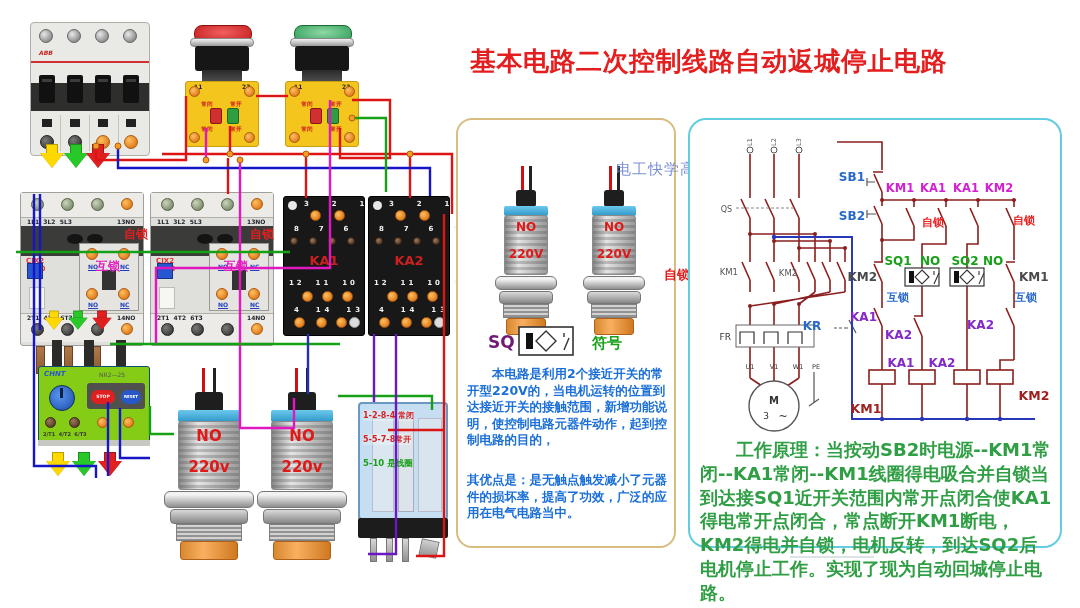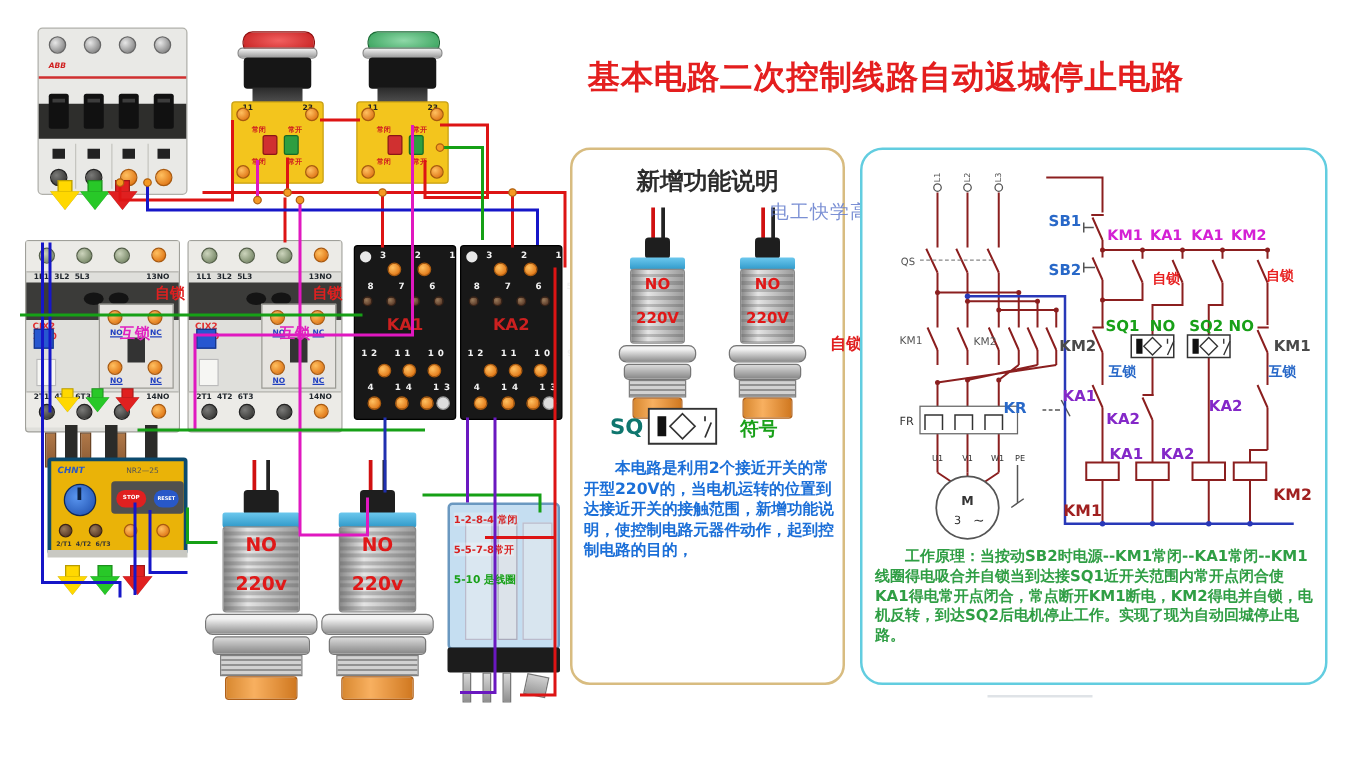--- a/index.html
+++ b/index.html
@@ -64,22 +64,22 @@
   
   .kr{width:80px;height:138px;background:#181818;border:1px solid #000;border-radius:3px;}
   .kr .num{position:absolute;color:#f2f2f2;font-size:7px;font-weight:bold;}
   .kr .name{position:absolute;left:0;top:56px;width:100%;text-align:center;color:#cc2020;font-size:13px;font-weight:bold;}
   .kr .wdot{position:absolute;left:4px;top:4px;width:9px;height:9px;border-radius:50%;background:#e8e8e8;}
   .kr .wcir{position:absolute;left:65px;top:120px;width:11px;height:11px;border-radius:50%;background:#ddd;border:1px solid #999;box-sizing:border-box;}
 
   
   .th{width:112px;height:140px;}
   .th .pin{position:absolute;top:0;width:10px;height:28px;background:#2b2b29;}
-  .th .body{position:absolute;left:0;top:26px;width:112px;height:78px;background:#eab308;
-            border:3px solid #0c4a6e;border-radius:3px;box-sizing:border-box;}
+  .th .body{position:absolute;left:0;top:26px;width:112px;height:78px;background:#84cc16;
+            border:1px solid #0c4a6e;border-radius:3px;box-sizing:border-box;}
   .th .brand{position:absolute;left:5px;top:3px;font-size:7px;font-weight:bold;font-style:italic;color:#2858c8;}
   .th .model{position:absolute;left:60px;top:4px;font-size:6px;color:#555;}
   .th .dial{position:absolute;left:10px;top:18px;width:24px;height:24px;border-radius:50%;
             background:radial-gradient(circle at 40% 40%,#5a96f0,#1a4aa8);border:1px solid #102a5a;}
   .th .dial::after{content:"";position:absolute;left:10px;top:2px;width:3px;height:10px;background:#0c2040;}
   .th .panel{position:absolute;left:48px;top:16px;width:58px;height:26px;background:#50504e;border-radius:3px;}
   .th .stop{position:absolute;left:4px;top:7px;width:24px;height:14px;background:#e02020;border-radius:7px;
             color:#fff;font-size:4.5px;text-align:center;line-height:14px;font-weight:bold;}
   .th .reset{position:absolute;left:34px;top:7px;width:20px;height:14px;background:#2858c8;border-radius:7px;
              color:#fff;font-size:4px;text-align:center;line-height:14px;font-weight:bold;}
@@ -128,26 +128,26 @@
   .cr .pin{position:absolute;top:136px;width:5px;height:22px;background:linear-gradient(#d8d8d8,#909090);border:1px solid #777;}
   .cr .flatpin{position:absolute;left:62px;top:138px;width:16px;height:15px;background:linear-gradient(#d0d0d0,#989898);
                border:1px solid #777;transform:rotate(12deg);}
 
   
   .title{left:470px;top:44px;width:520px;font-size:26px;font-weight:bold;color:#e41e1e;letter-spacing:0.5px;}
   .panel-tan{left:456px;top:118px;width:220px;height:430px;border:2px solid #d8bc80;border-radius:16px;background:#fff;box-sizing:border-box;}
   .panel-cyan{left:688px;top:118px;width:374px;height:430px;border:2px solid #62cde0;border-radius:18px;background:#fff;box-sizing:border-box;}
   .tan-header{position:absolute;left:0;top:12px;width:100%;text-align:center;font-size:19px;font-weight:bold;color:#2c2c2c;}
   .tan-para{position:absolute;left:9px;right:7px;font-size:12.5px;line-height:1.32;color:#1b6fd8;font-weight:600;}
-  .sq-label{position:absolute;left:30px;top:212px;font-size:17px;font-weight:bold;color:#0f766e;}
+  .sq-label{position:absolute;left:30px;top:212px;font-size:17px;font-weight:bold;color:#701a75;}
   .sym-label{position:absolute;left:134px;top:214px;font-size:15px;font-weight:bold;color:#18a018;}
   .sym-box{position:absolute;left:60px;top:206px;}
   .maker-mark{left:616px;top:160px;font-size:15px;color:rgba(100,125,205,.85);letter-spacing:1px;}
   .free-selflock{left:664px;top:266px;font-size:13px;font-weight:bold;color:#e02020;}
-  .principle{position:absolute;left:10px;right:8px;top:318px;font-size:12px;line-height:1.32;color:#2f9e44;font-weight:600;text-indent:2em;}
+  .principle{position:absolute;left:10px;right:8px;top:318px;font-size:18px;line-height:1.32;color:#2f9e44;font-weight:600;text-indent:2em;}
   .note{position:absolute;font-size:12px;font-weight:bold;z-index:7;}
   .site-mark{left:878px;top:538px;height:36px;display:flex;align-items:center;gap:6px;}
   .site-text{font-size:23px;font-weight:bold;color:#f0f3f5;letter-spacing:2px;
      text-shadow:1px 1px 0 #b9c2c9,-1px -1px 0 #cfd6db,1px -1px 0 #c4ccd2,-1px 1px 0 #c4ccd2;}
   .wc-logo{position:relative;width:34px;height:30px;}
   .wc-logo .b1{position:absolute;left:0;top:2px;width:17px;height:14px;border:2px solid #c5ccd2;border-radius:50% 50% 45% 50%;background:#fff;}
   .wc-logo .b2{position:absolute;left:9px;top:8px;width:21px;height:17px;border:2px solid #c5ccd2;border-radius:50% 50% 50% 42%;background:#fff;}
   .wc-logo .e1,.wc-logo .e2{position:absolute;width:2.5px;height:2.5px;border-radius:50%;background:#c5ccd2;}
   .faint-line{left:790px;top:556px;width:84px;height:2px;background:#dfe3e7;}
 
@@ -500,21 +500,20 @@
   </svg>
 
   <div class="note" style="left:124px;top:226px;color:#e02020;">自锁</div>
   <div class="note" style="left:250px;top:226px;color:#e02020;">自锁</div>
   <div class="note" style="left:96px;top:258px;color:#e020c0;">互锁</div>
   <div class="note" style="left:224px;top:258px;color:#e020c0;">互锁</div>
 
   <div class="abs title">基本电路二次控制线路自动返城停止电路</div>
 
   <div class="abs panel-tan">
-    <div class="tan-header">新增功能说明</div>
 
     <div class="prox sm" style="left:36px;top:70px;">
       <div class="wr"></div>
         <div class="wb"></div>
       <div class="cap"></div>
         <div class="band"></div>
         <div class="barrel"></div>
       <div class="no">NO</div>
       <div class="vv">220V</div>
       <div class="flange"></div>
@@ -539,20 +538,21 @@
     <span class="sq-label">SQ</span>
     <svg class="sym-box" width="56" height="30" viewBox="0 0 56 30">
       <rect x="1" y="1" width="54" height="28" fill="#fff" stroke="#333" stroke-width="1.6"></rect>
       <rect x="8" y="7" width="7" height="16" fill="#111"></rect>
       <path d="M28,5 L38,15 L28,25 L18,15 Z" fill="none" stroke="#333" stroke-width="1.4"></path>
       <path d="M46,7 V11 M46,24 L51,12" fill="none" stroke="#333" stroke-width="1.4"></path>
     </svg>
     <span class="sym-label">符号</span>
 
     <p class="tan-para" style="top:246px;text-indent:2em;margin:0;">本电路是利用2个接近开关的常开型220V的，当电机运转的位置到达接近开关的接触范围，新增功能说明，使控制电路元器件动作，起到控制电路的目的，</p>
+    <p class="tan-para" style="top:352px;margin:0;">其优点是：是无触点触发减小了元器件的损坏率，提高了功效，广泛的应用在电气电路当中。</p>
   </div>
 
   <div class="abs maker-mark">电工快学高制图</div>
   <div class="abs free-selflock">自锁</div>
 
   <div class="abs panel-cyan">
     <svg width="370" height="426" viewBox="0 0 370 426" style="position:absolute;left:0;top:0;">
 
       <g stroke="#8b1f1f" fill="none" stroke-width="1.6">
         <path d="M60,34V78 M84,34V78 M109,34V78"></path>

